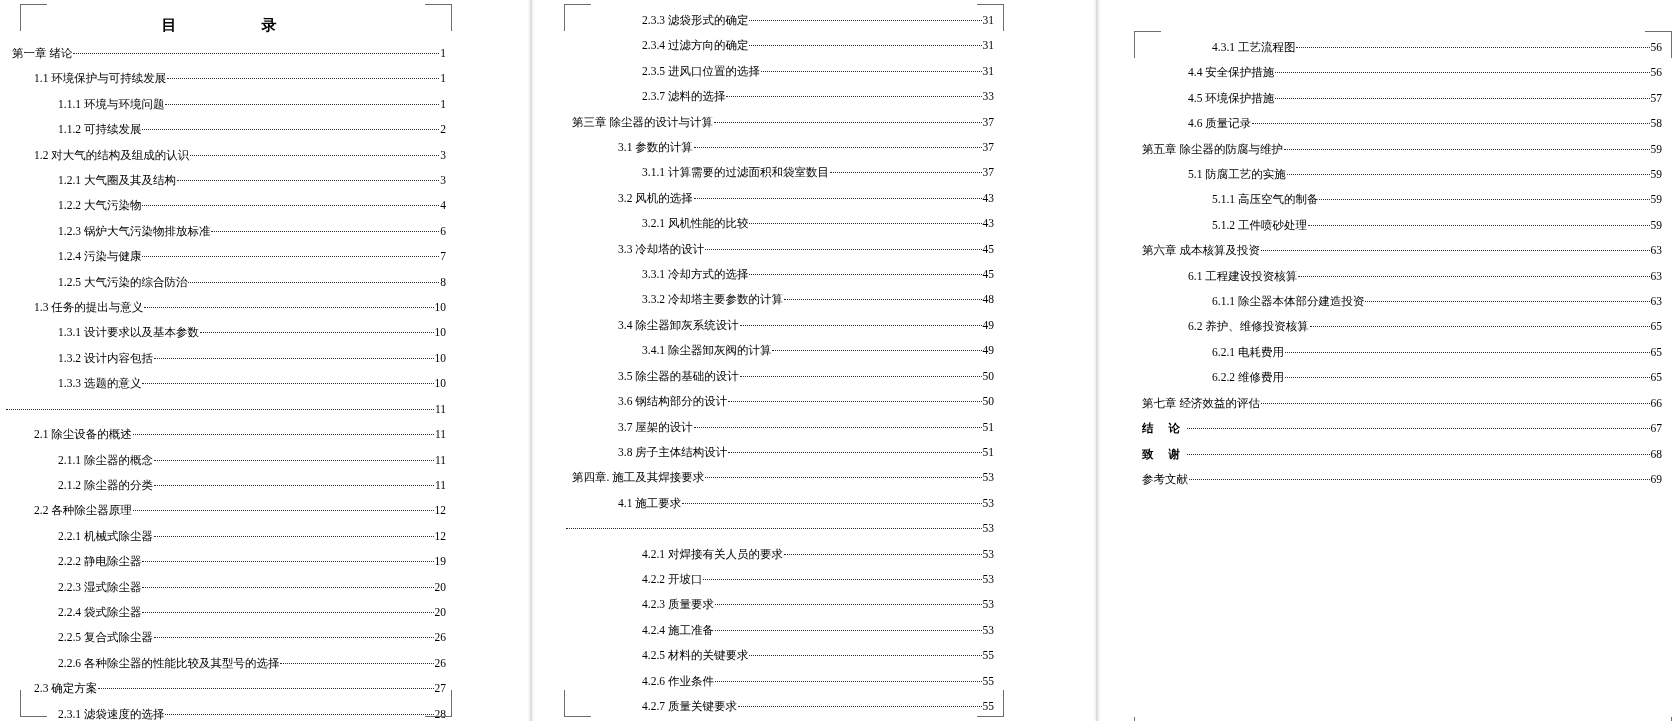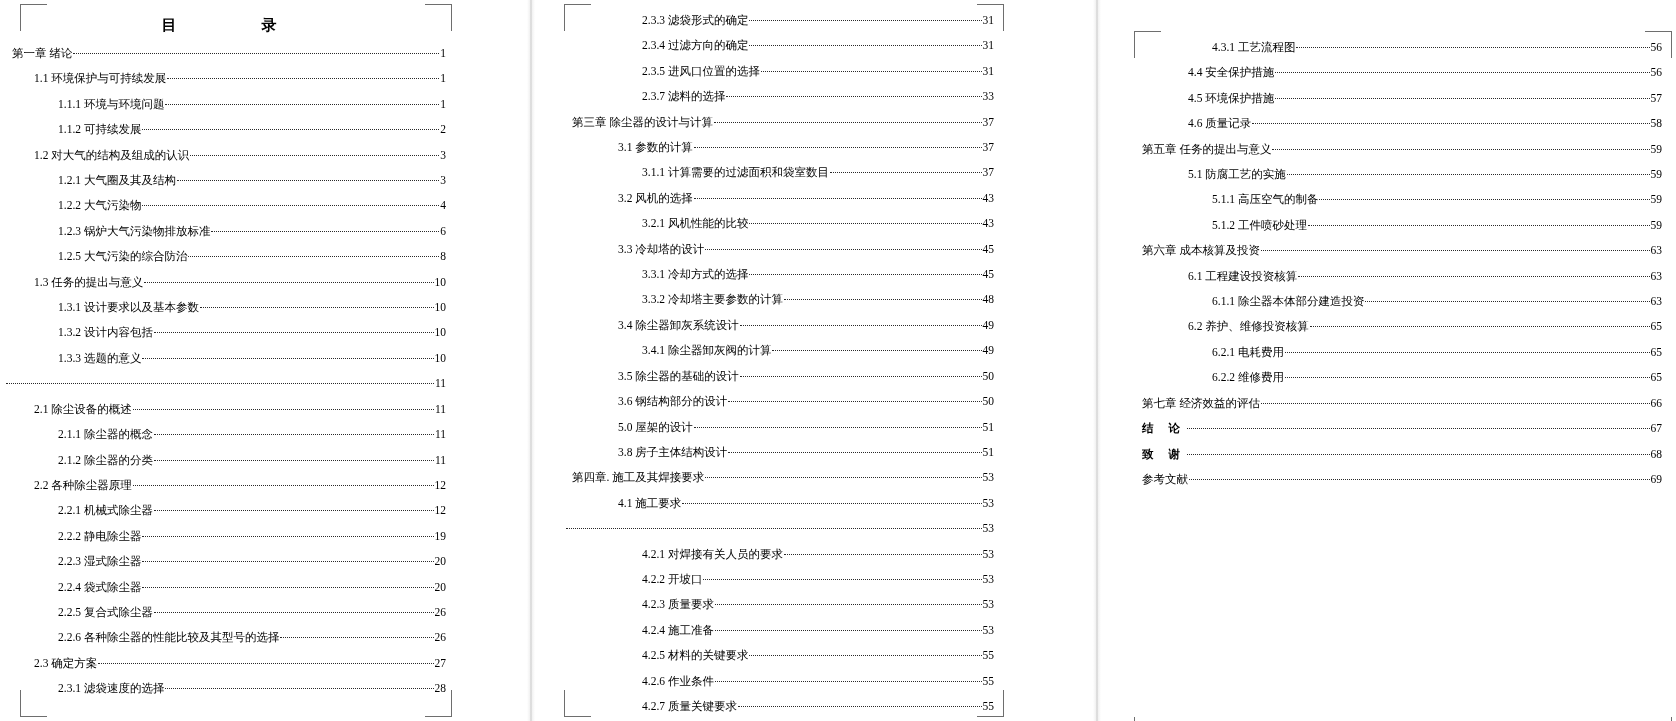--- a/index.html
+++ b/index.html
@@ -174,20 +174,25 @@
             <span class="toc-label">1.2.2  大气污染物</span>
             <span class="toc-dots"></span>
             <span class="toc-page">4</span>
           </li>
           <li class="toc-row lvl-2">
             <span class="toc-label">1.2.3  锅炉大气污染物排放标准</span>
             <span class="toc-dots"></span>
             <span class="toc-page">6</span>
           </li>
           <li class="toc-row lvl-2">
+            <span class="toc-label">1.2.4  污染与健康</span>
+            <span class="toc-dots"></span>
+            <span class="toc-page">7</span>
+          </li>
+          <li class="toc-row lvl-2">
             <span class="toc-label">1.2.5  大气污染的综合防治</span>
             <span class="toc-dots"></span>
             <span class="toc-page">8</span>
           </li>
           <li class="toc-row lvl-1">
             <span class="toc-label">1.3  任务的提出与意义</span>
             <span class="toc-dots"></span>
             <span class="toc-page">10</span>
           </li>
           <li class="toc-row lvl-2">
@@ -354,21 +359,21 @@
             <span class="toc-label">3.5 除尘器的基础的设计</span>
             <span class="toc-dots"></span>
             <span class="toc-page">50</span>
           </li>
           <li class="toc-row lvl-2">
             <span class="toc-label">3.6 钢结构部分的设计</span>
             <span class="toc-dots"></span>
             <span class="toc-page">50</span>
           </li>
           <li class="toc-row lvl-2">
-            <span class="toc-label">5.0  屋架的设计</span>
+            <span class="toc-label">3.7  屋架的设计</span>
             <span class="toc-dots"></span>
             <span class="toc-page">51</span>
           </li>
           <li class="toc-row lvl-2">
             <span class="toc-label">3.8  房子主体结构设计</span>
             <span class="toc-dots"></span>
             <span class="toc-page">51</span>
           </li>
           <li class="toc-row lvl-chapter">
             <span class="toc-label">第四章. 施工及其焊接要求</span>
@@ -448,21 +453,21 @@
             <span class="toc-label">4.5  环境保护措施</span>
             <span class="toc-dots"></span>
             <span class="toc-page">57</span>
           </li>
           <li class="toc-row lvl-2">
             <span class="toc-label">4.6  质量记录</span>
             <span class="toc-dots"></span>
             <span class="toc-page">58</span>
           </li>
           <li class="toc-row lvl-chapter">
-            <span class="toc-label">第五章   任务的提出与意义</span>
+            <span class="toc-label">第五章   除尘器的防腐与维护</span>
             <span class="toc-dots"></span>
             <span class="toc-page">59</span>
           </li>
           <li class="toc-row lvl-2">
             <span class="toc-label">5.1 防腐工艺的实施</span>
             <span class="toc-dots"></span>
             <span class="toc-page">59</span>
           </li>
           <li class="toc-row lvl-3">
             <span class="toc-label">5.1.1 高压空气的制备</span>

